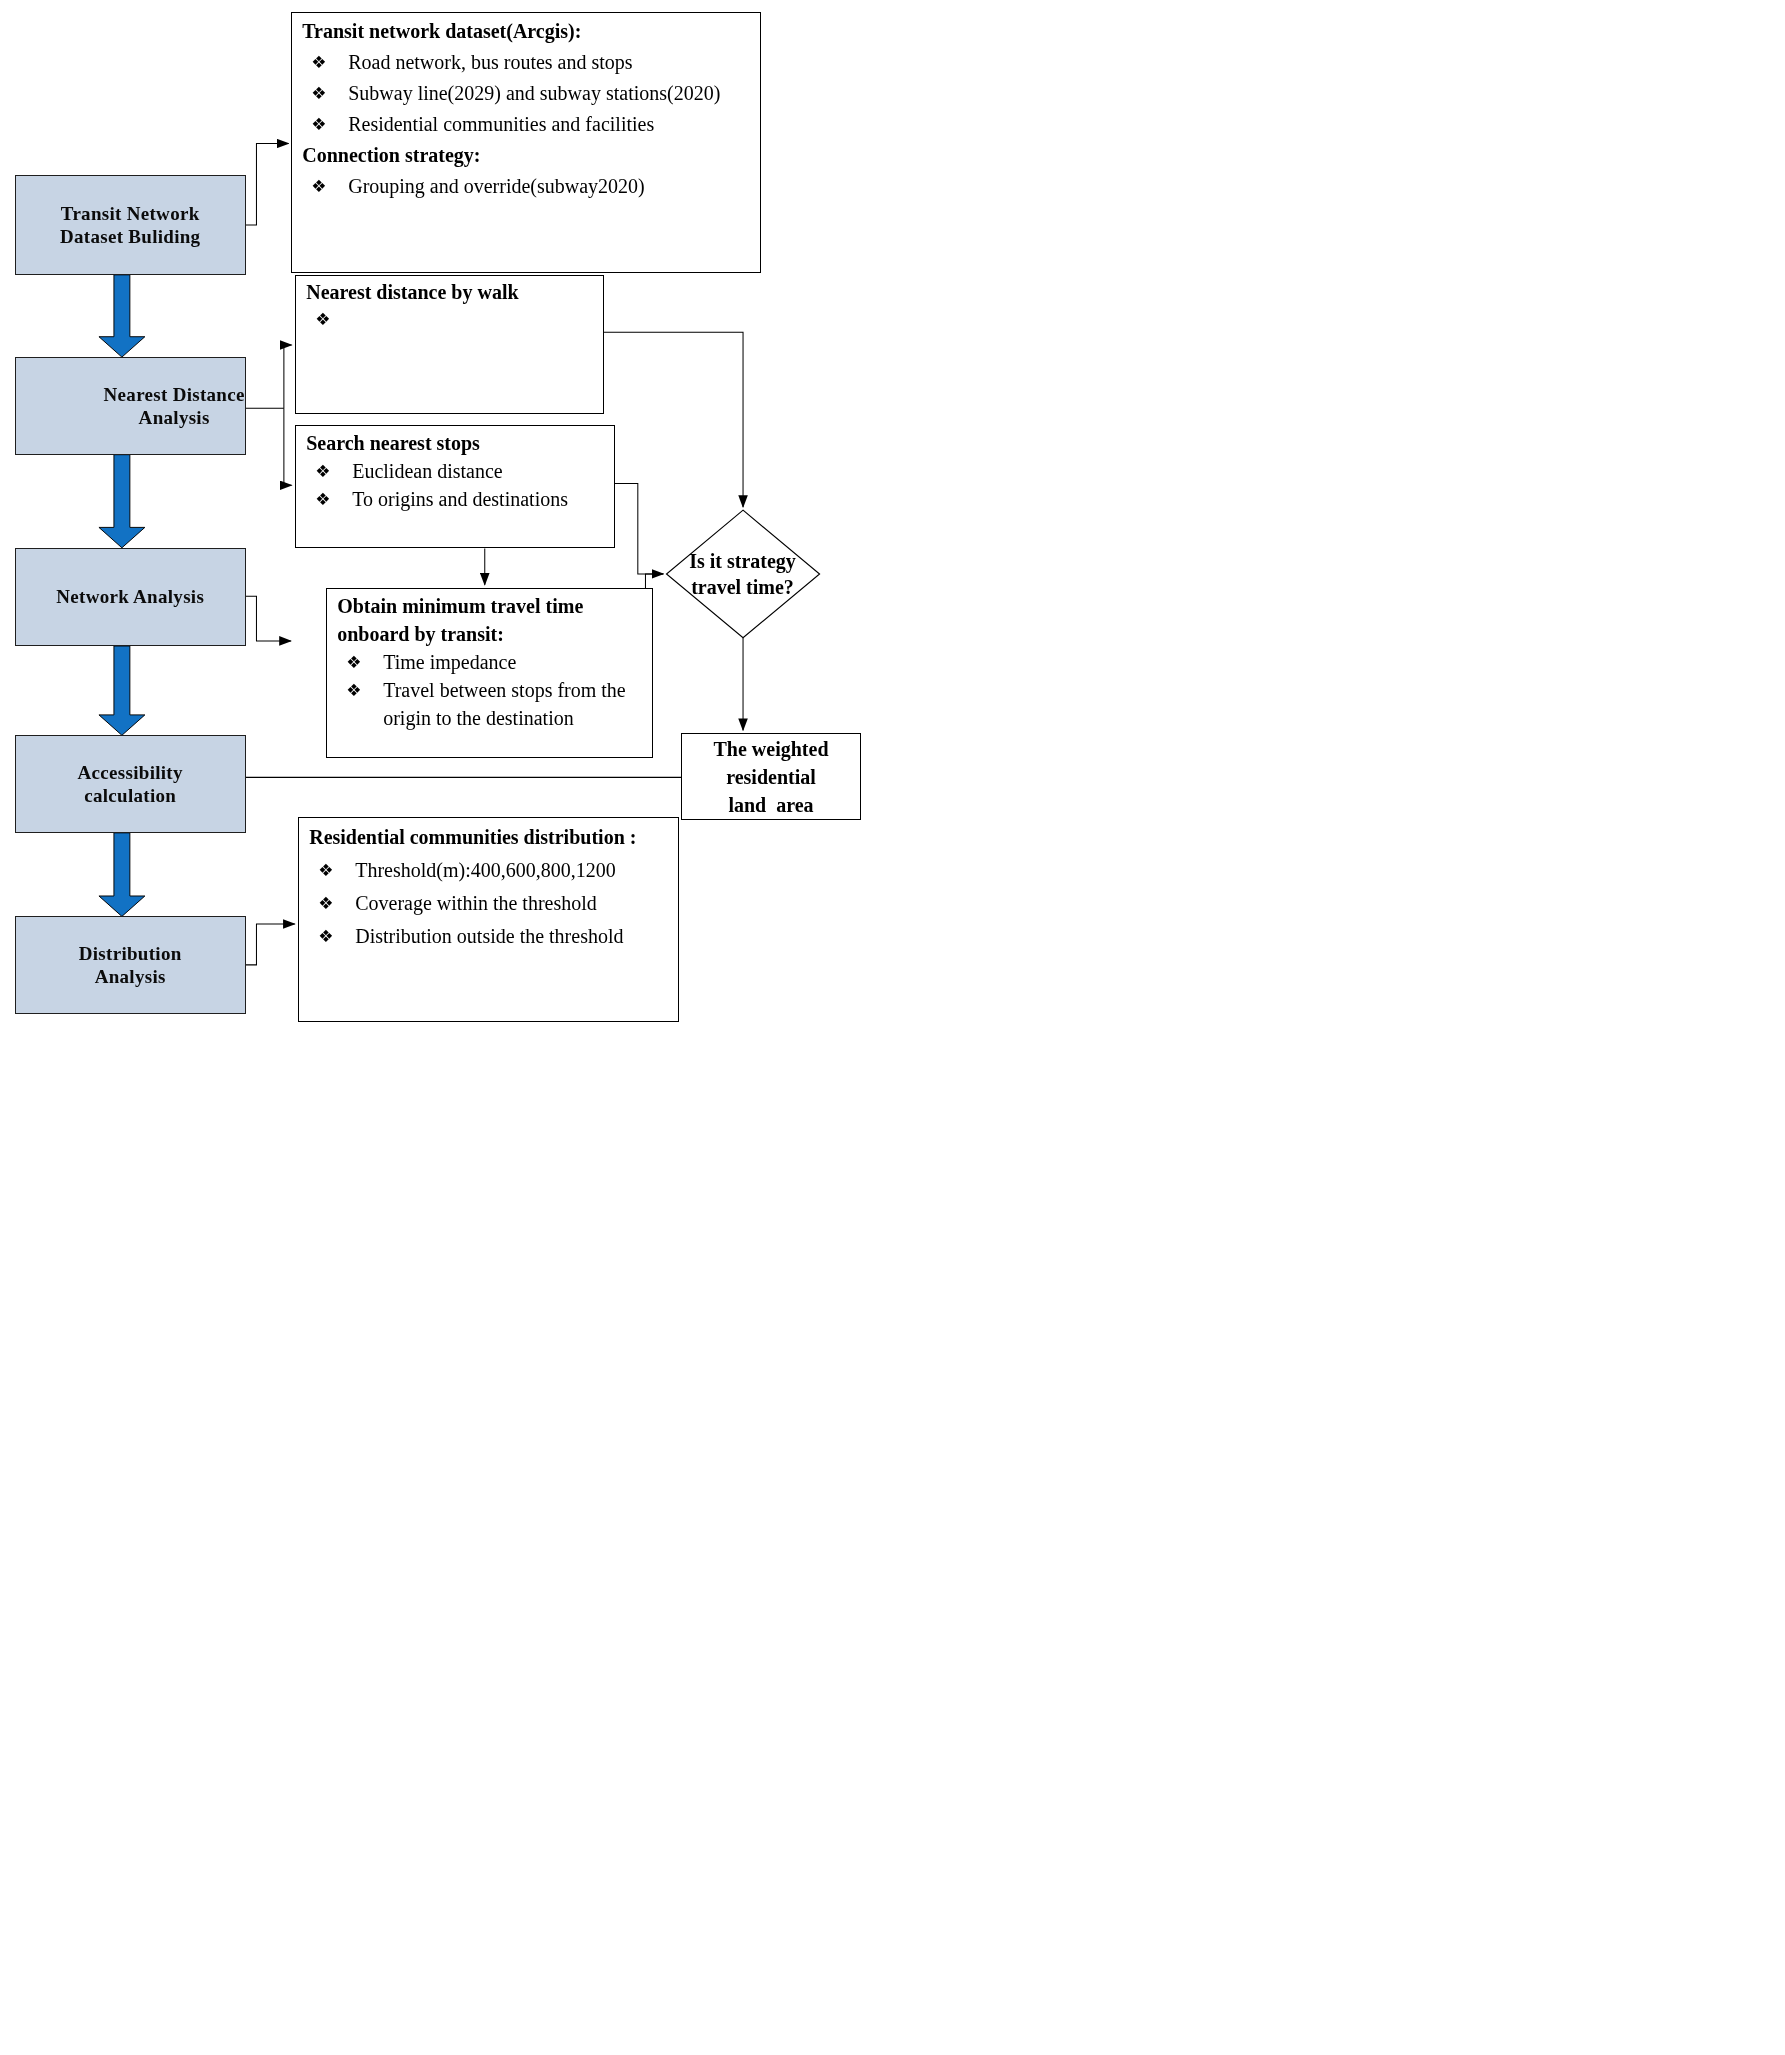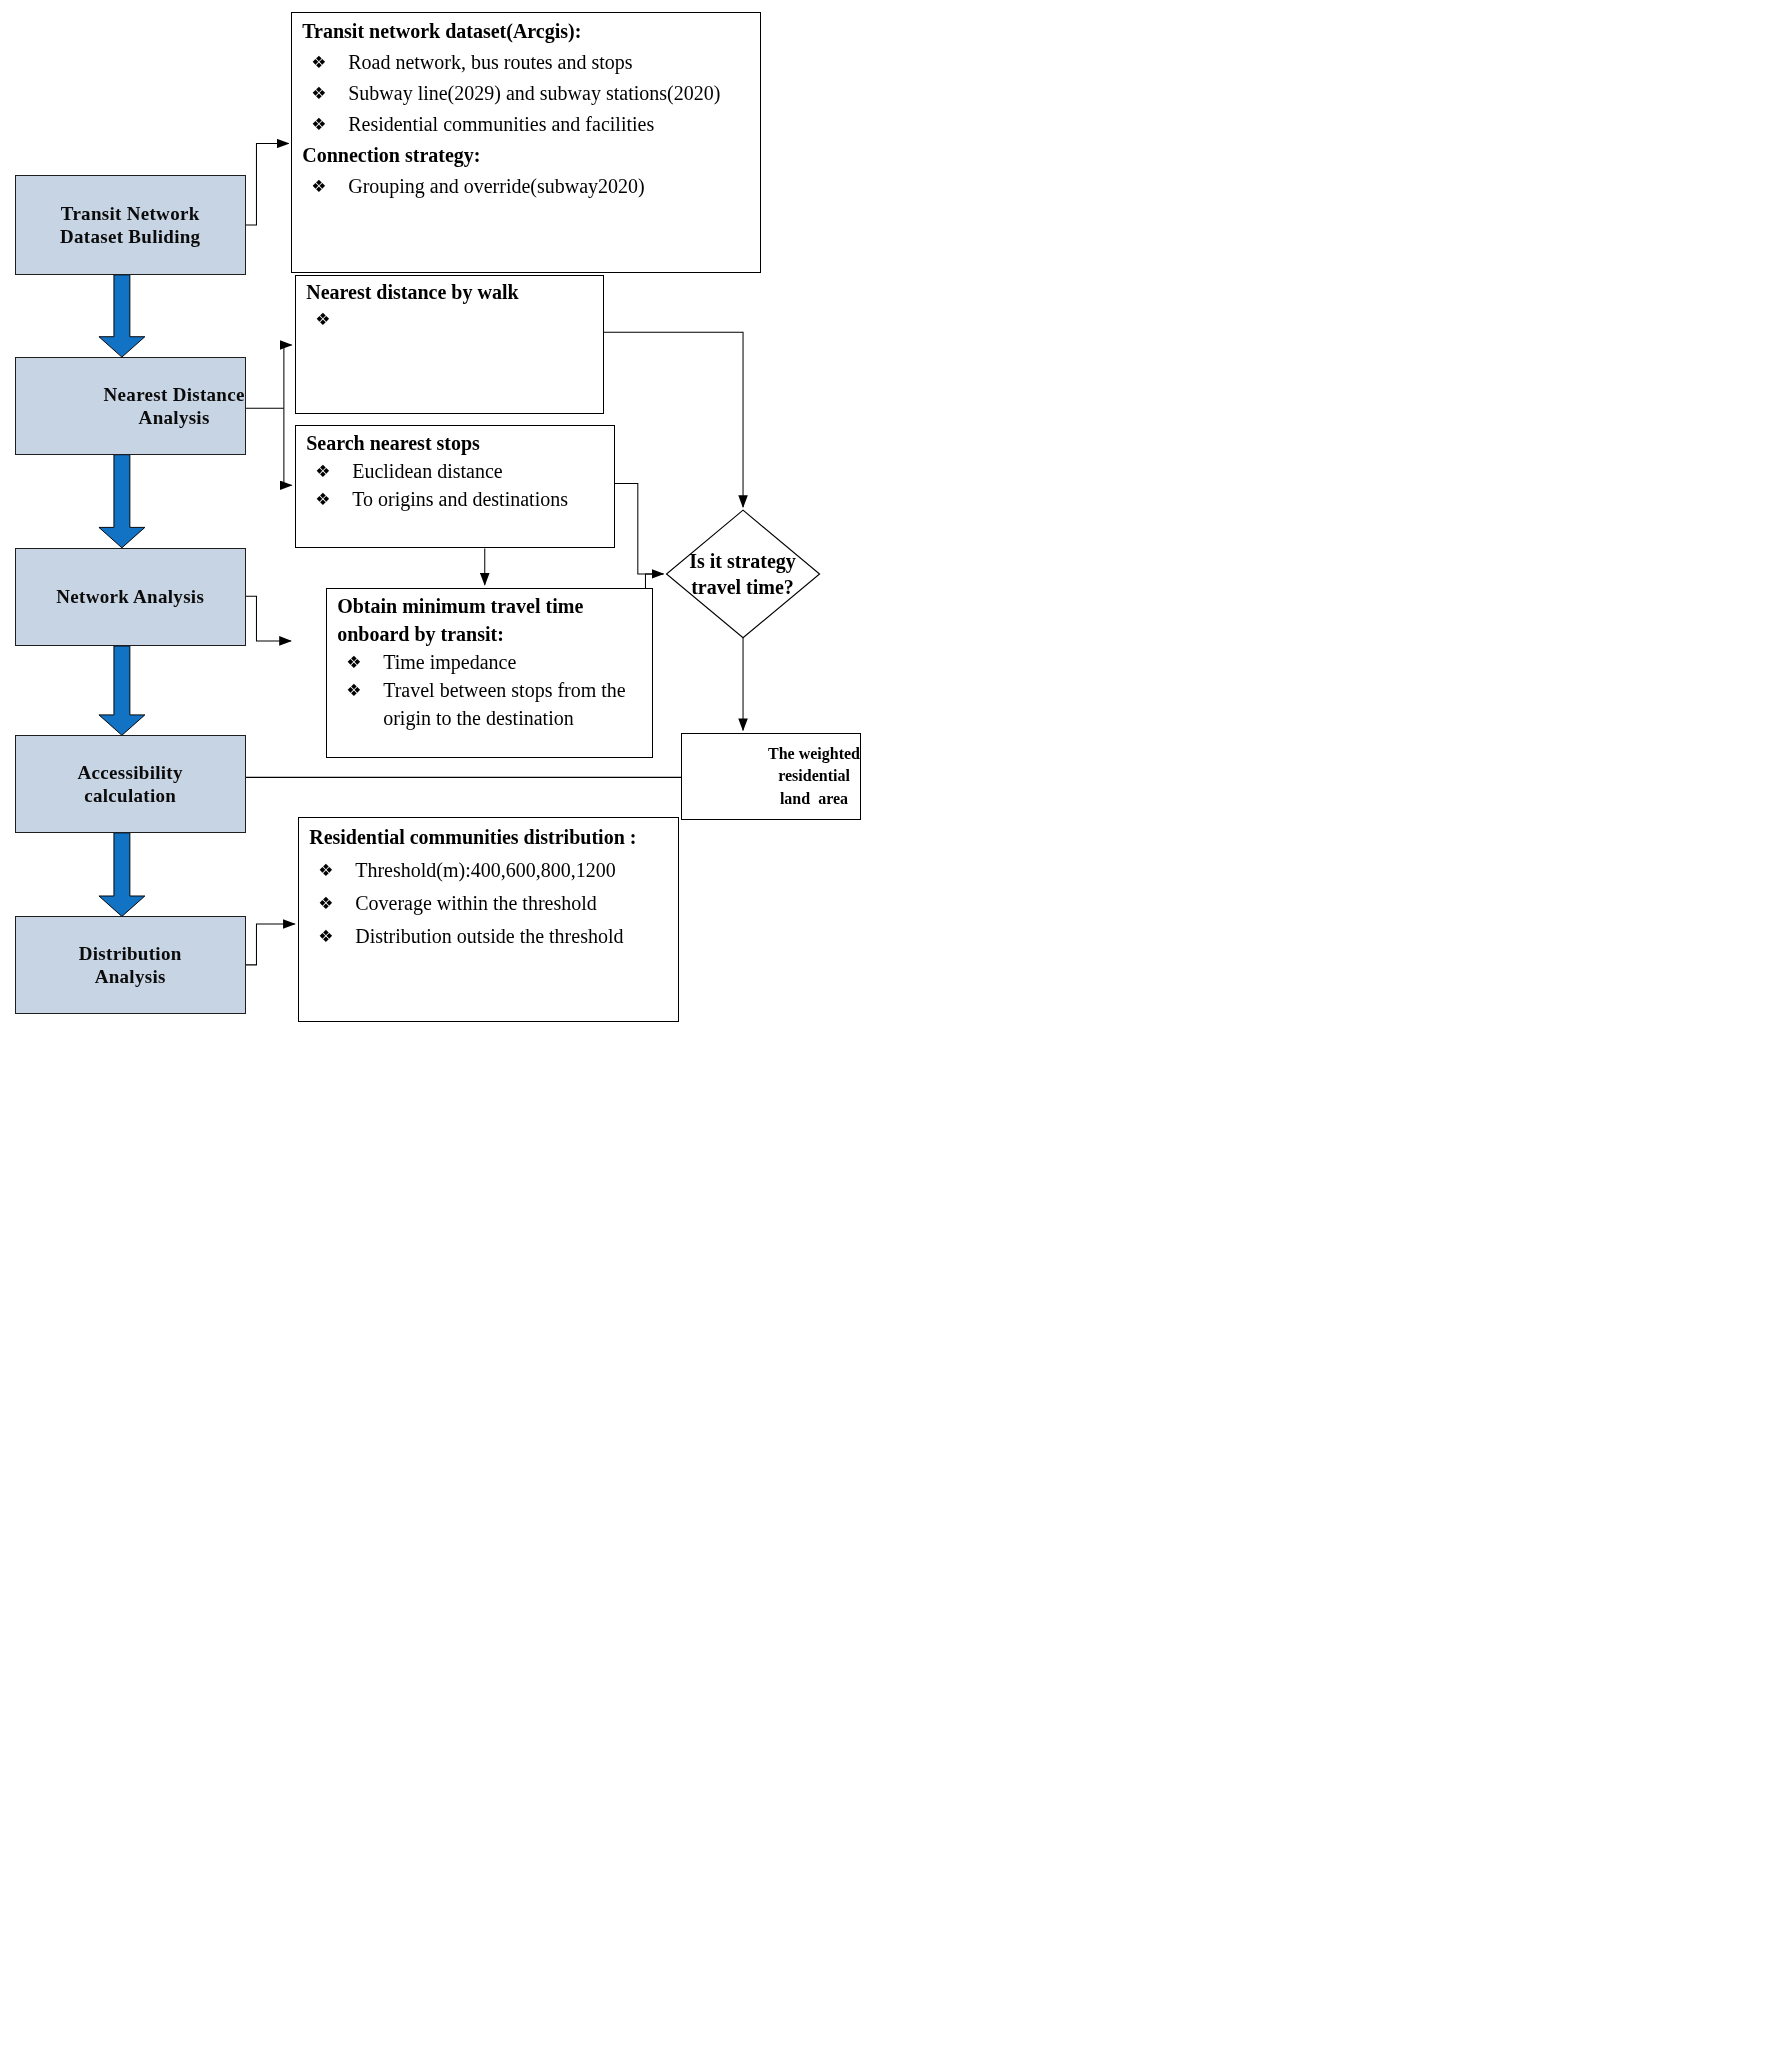--- a/index.html
+++ b/index.html
@@ -43,22 +43,22 @@
   
   #decision-label{
     position:absolute;left:666px;top:542px;width:153px;height:64px;z-index:2;
     display:flex;align-items:center;justify-content:center;text-align:center;
     font-weight:bold;font-size:20px;line-height:1.3;white-space:pre-wrap;color:#000;
   }
   
   #result-box{
     position:absolute;left:681px;top:733px;width:180px;height:87px;z-index:2;
     background:#fff;border:1.3px solid #000;box-sizing:border-box;
-    display:flex;align-items:center;justify-content:flex-end;text-align:center;
-    font-weight:bold;font-size:16px;line-height:1.4;white-space:pre-wrap;color:#000;
+    display:flex;align-items:center;justify-content:center;text-align:center;
+    font-weight:bold;font-size:20px;line-height:1.4;white-space:pre-wrap;color:#000;
   }
 </style>
 </head>
 <body>
 
 <div id="page">
 
   <svg id="connector-layer" viewBox="0 0 1400 1612" xmlns="http://www.w3.org/2000/svg">
     <defs>
       <marker id="ah" viewBox="0 0 12 9" refX="11" refY="4.5" markerWidth="20" markerHeight="15" orient="auto" markerUnits="userSpaceOnUse">

